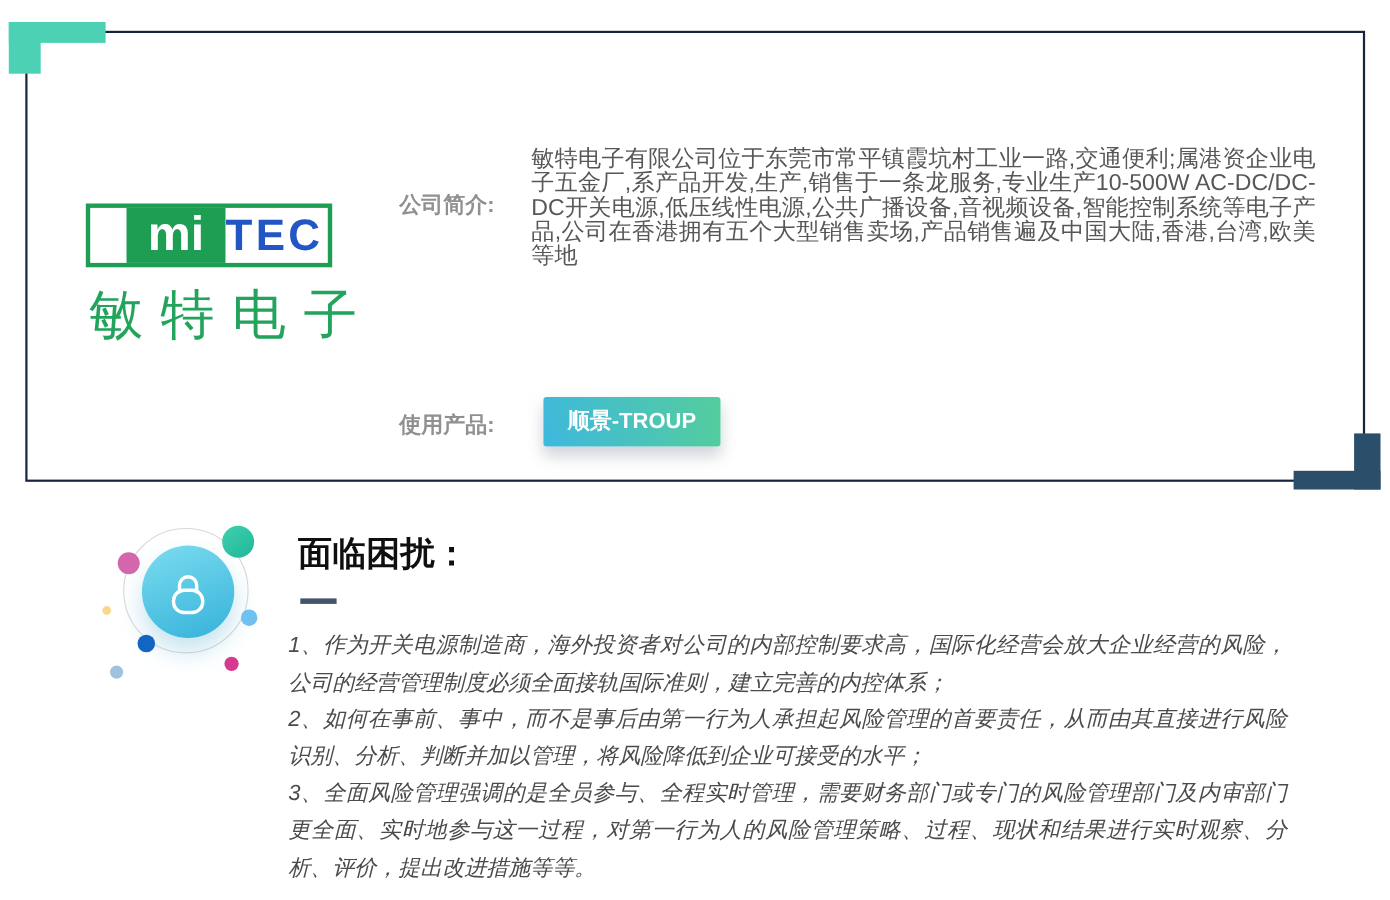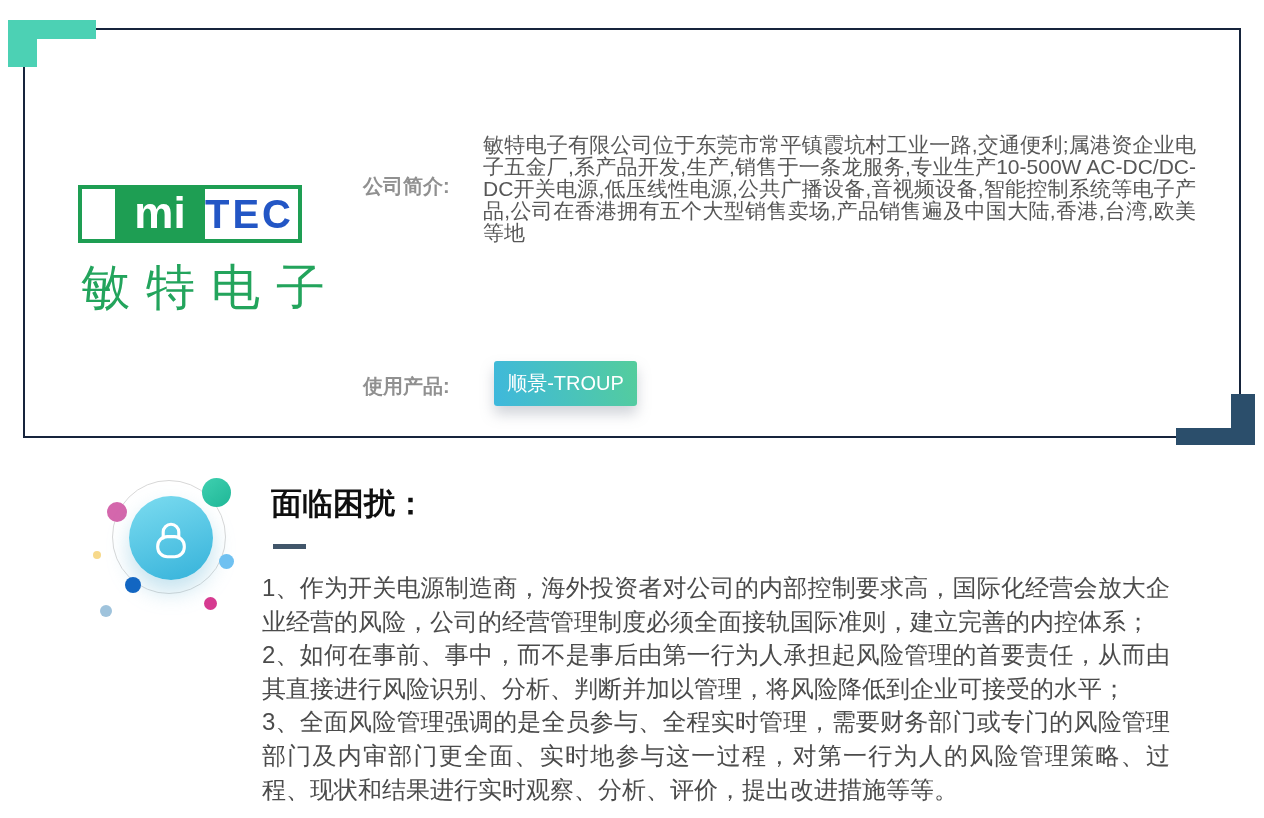--- a/index.html
+++ b/index.html
@@ -46,24 +46,24 @@
   }
   .label-profile  { top: 143px; }
   .label-products { top: 343px; }
 
   .profile-text {
     position: absolute; left: 458px; top: 104px; width: 713px;
     font-size: 21px; line-height: 22px; color: #575757; text-align: justify;
   }
 
   .product-btn {
-    position: absolute; left: 469px; top: 331px; width: 143px; height: 45px;
+    position: absolute; left: 469px; top: 331px; width: 161px; height: 45px;
     border-radius: 3px; border: none; cursor: pointer;
     background: linear-gradient(75deg, #3eb8dd 0%, #54cd9c 100%);
-    color: #ffffff; font-size: 20px; font-weight: 400; text-align: center; line-height: 45px;
+    color: #ffffff; font-size: 20px; font-weight: 700; text-align: center; line-height: 45px;
     box-shadow: 0 8px 14px rgba(120,130,145,0.35);
     font-family: inherit;
   }
 
   
   .icon-cluster { position: absolute; left: 85px; top: 460px; width: 160px; height: 165px; }
   .ring {
     position: absolute; left: 27px; top: 20px; width: 114px; height: 114px;
     border: 1px solid #d8d8d8; border-radius: 50%;
   }
@@ -84,21 +84,21 @@
 
   .challenge-heading {
     position: absolute; left: 271px; top: 483px;
     font-size: 31px; font-weight: 700; color: #0f0f0f; white-space: nowrap;
   }
   .heading-dash {
     position: absolute; left: 273px; top: 544px; width: 33px; height: 5px; background: #41566a;
   }
   .challenge-text {
     position: absolute; left: 262px; top: 571px; width: 908px;
-    font-size: 24px; line-height: 33.6px; color: #4b4b4b; text-align: justify;
+    font-size: 20px; line-height: 33.6px; color: #4b4b4b; text-align: justify; font-style: italic;
   }
   .challenge-text p { margin: 0; }
 </style>
 </head>
 <body>
 
 <div class="card">
 
   <div class="logo-box">
     <span class="logo-mi">mi</span>

